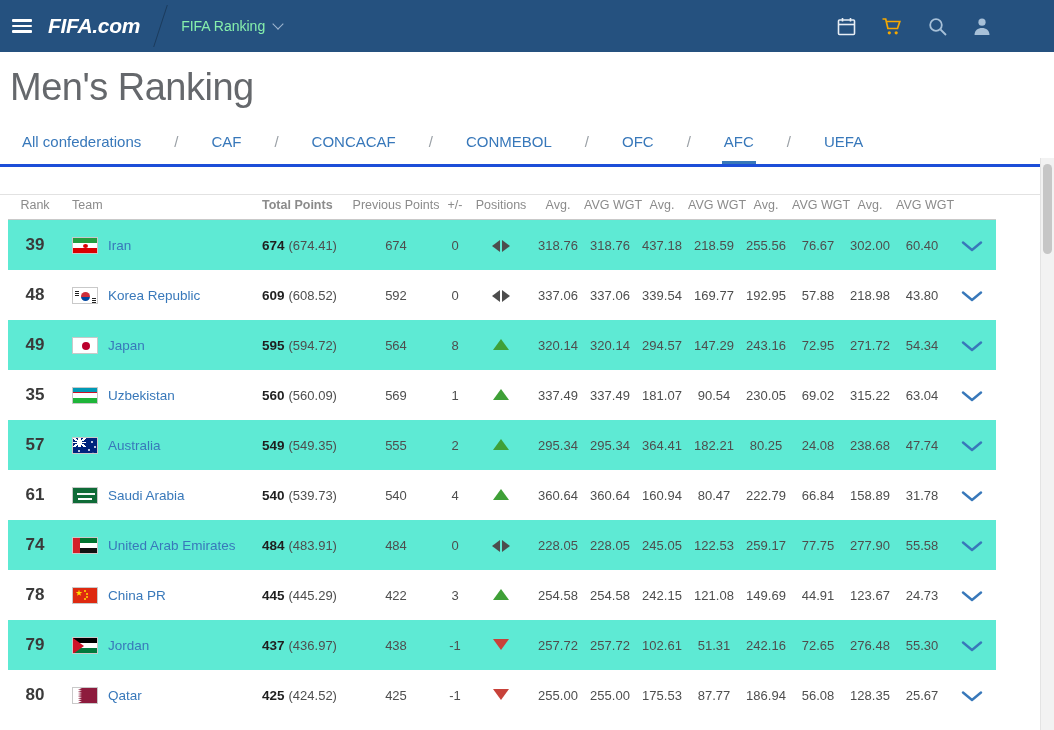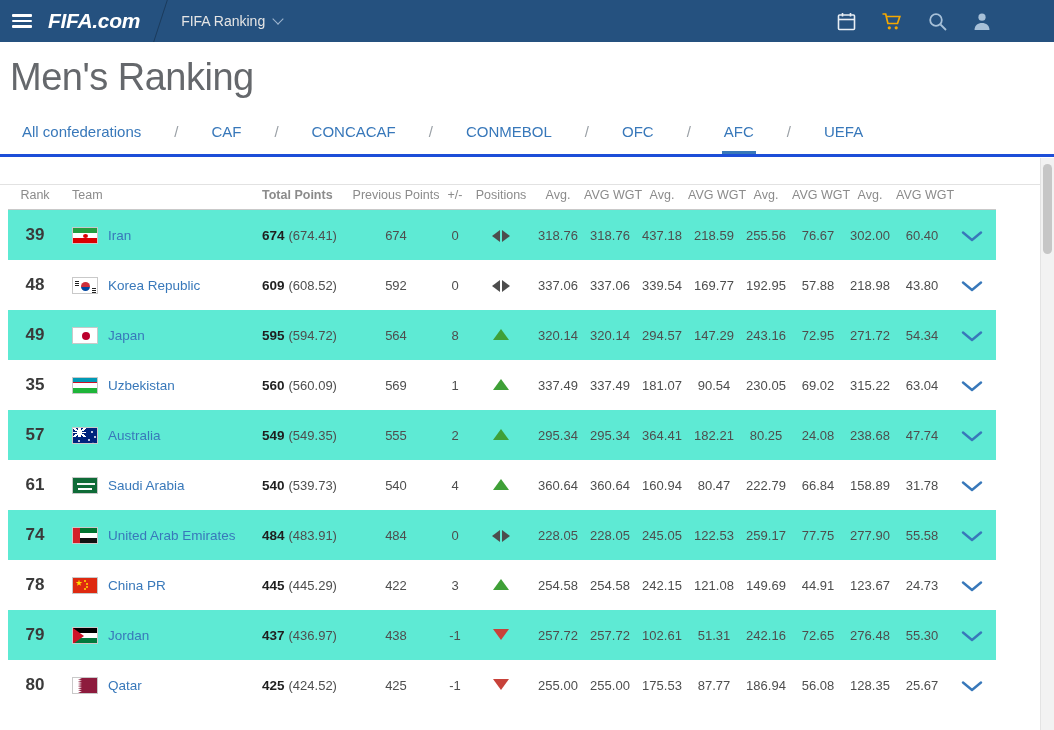--- a/index.html
+++ b/index.html
@@ -1,23 +1,23 @@
 <!DOCTYPE html>
 <html><head>
 <meta charset="utf-8">
 <style>
   html,body{margin:0;padding:0;background:#fff;width:1054px;height:730px;overflow:hidden;
     font-family:"Liberation Sans","DejaVu Sans",sans-serif;position:relative;}
   
-  .topbar{height:42px;background:#25517f;display:flex;align-items:center;padding-left:12px;box-sizing:border-box;}
+  .topbar{height:52px;background:#25517f;display:flex;align-items:center;padding-left:12px;box-sizing:border-box;}
   .hamburger{width:22px;cursor:pointer;margin-right:14px;}
   .hamburger span{display:block;width:20px;height:2.5px;background:#fff;margin:3px 0;border-radius:1px;}
   .logo{color:#fff;font-size:21px;font-weight:700;font-style:italic;letter-spacing:-0.3px;cursor:pointer;}
   .tb-sep{width:1px;height:42px;background:rgba(0,0,0,0.28);transform:skewX(-18deg);margin:0 20px;}
-  .section-nav{display:flex;align-items:center;color:#e5e5e5;font-size:14px;cursor:pointer;justify-content:center;}
+  .section-nav{display:flex;align-items:center;color:#86efac;font-size:14px;cursor:pointer;justify-content:center;}
   .mini-chev{display:inline-block;width:7px;height:7px;border-right:1.5px solid #9fb6cf;border-bottom:1.5px solid #9fb6cf;transform:rotate(45deg);margin-left:9px;margin-top:-4px;}
   .tb-icons{display:flex;align-items:center;gap:24px;margin-left:auto;padding-right:62px;}
   .tb-icon{cursor:pointer;display:inline-flex;align-items:center;}
   
   h1{margin:14px 0 0 10px;font-size:38px;font-weight:400;color:#65686c;letter-spacing:-0.5px;}
   
   .confed{margin-top:24px;padding-left:20px;border-bottom:3px solid #1d4ed8;white-space:nowrap;}
   .confed .tab{color:#3878ba;text-decoration:none;font-size:15px;display:inline-block;padding:0 2px 14px;margin-right:31px;cursor:pointer;}
   .confed .tab.active{border-bottom:3px solid #3878ba;padding-bottom:11px;}
   .confed .sep{color:#9aa0a6;margin-right:31px;font-size:15px;}

